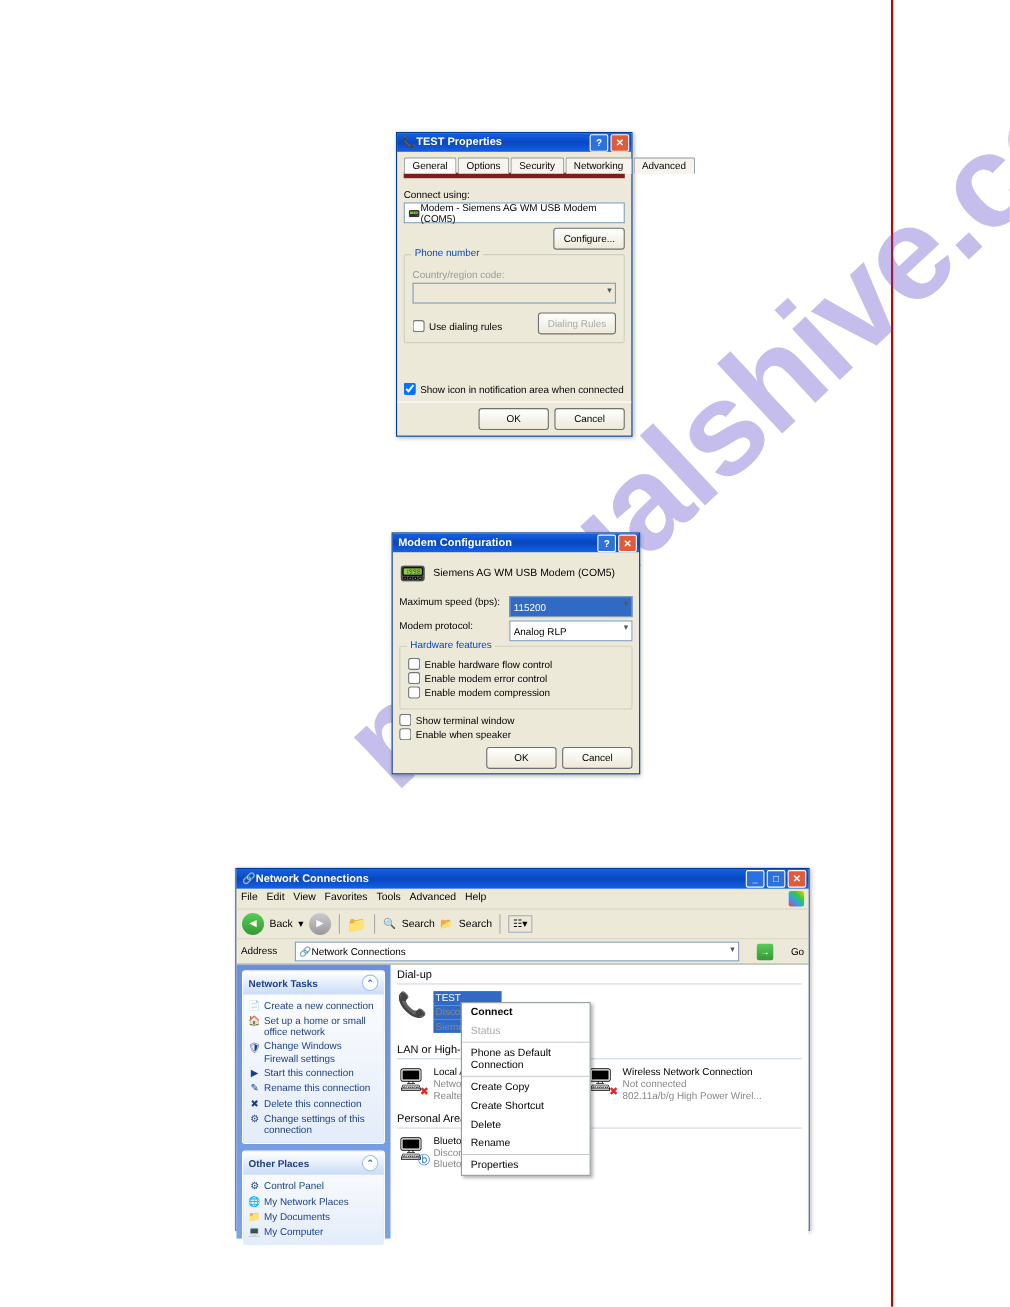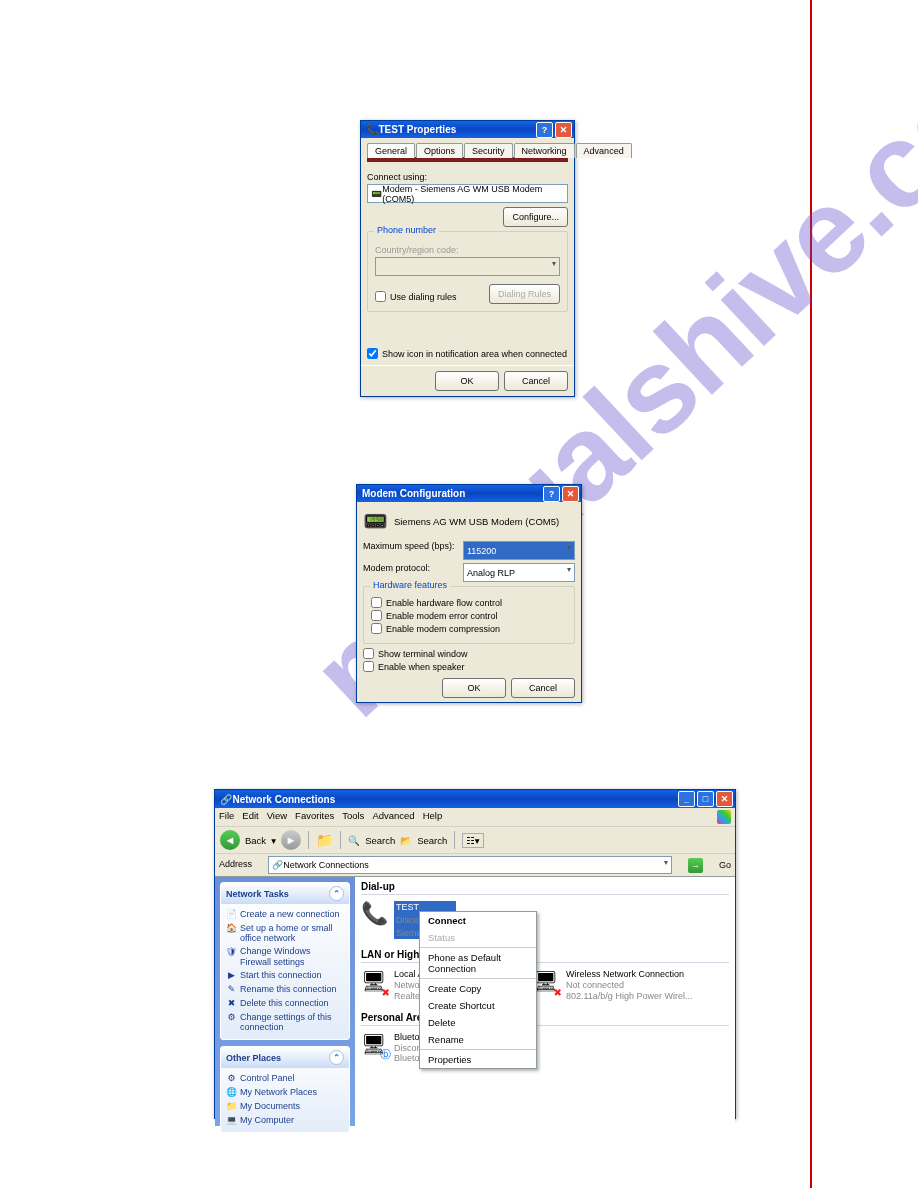--- a/index.html
+++ b/index.html
@@ -41,21 +41,21 @@
 .gobtn{background:linear-gradient(#5c5,#393);color:#fff;width:15px;height:15px;display:inline-flex;align-items:center;justify-content:center;border-radius:2px;font-size:9px}
 .exbody{display:flex;height:249px;background:#fff}
 .side{width:130px;background:linear-gradient(#6b8fd8,#7ba3e8);padding:5px}
 .sbox{background:linear-gradient(#fff,#e3ecf9);border:1px solid #fff;border-radius:3px;margin-bottom:6px;font-size:9px}
 .sboxh{background:linear-gradient(#fff,#cadcf6);padding:3px 5px;color:#1c3f8b;font-weight:700;display:flex;align-items:center;justify-content:space-between;border-radius:3px 3px 0 0}
 .sboxh .chev{width:13px;height:13px;border:1px solid #a7c0e8;border-radius:50%;display:inline-flex;align-items:center;justify-content:center;font-size:8px;color:#3b62ad;background:#fff}
 .sbox ul{list-style:none;margin:0;padding:3px 5px 5px}
 .sbox li{padding:1.5px 0;color:#1c3f8b;display:flex;gap:3px;align-items:flex-start;line-height:1.15}
 .sbox li .lico{width:11px;height:11px;flex-shrink:0;display:inline-flex;align-items:center;justify-content:center;font-size:9px}
 .main{flex:1;padding:0;overflow:hidden;position:relative}
-.grp{font-size:10px;font-weight:700;padding:4px 6px 2px}
+.grp{font-size:10px;font-weight:400;padding:4px 6px 2px}
 .grpline{border-bottom:1px solid #cfd7e3;margin:0 6px 4px}
 .conn{display:flex;gap:5px;padding:2px 6px 6px;align-items:flex-start}
 .cico{width:28px;height:28px;position:relative;flex-shrink:0}
 .ctext{font-size:9px;line-height:1.2}
 .ctext .n{color:#000}
 .ctext .s{color:#888}
 .sel{background:#316ac5;color:#fff;padding:1px 2px}
 .ctx{position:absolute;background:#fff;border:1px solid #919b9c;box-shadow:2px 2px 3px rgba(0,0,0,.3);font-size:9.5px;width:116px}
 .ctx div{padding:3px 8px}
 .ctx .sep{border-top:1px solid #ccc;padding:0;margin:1px 0}

